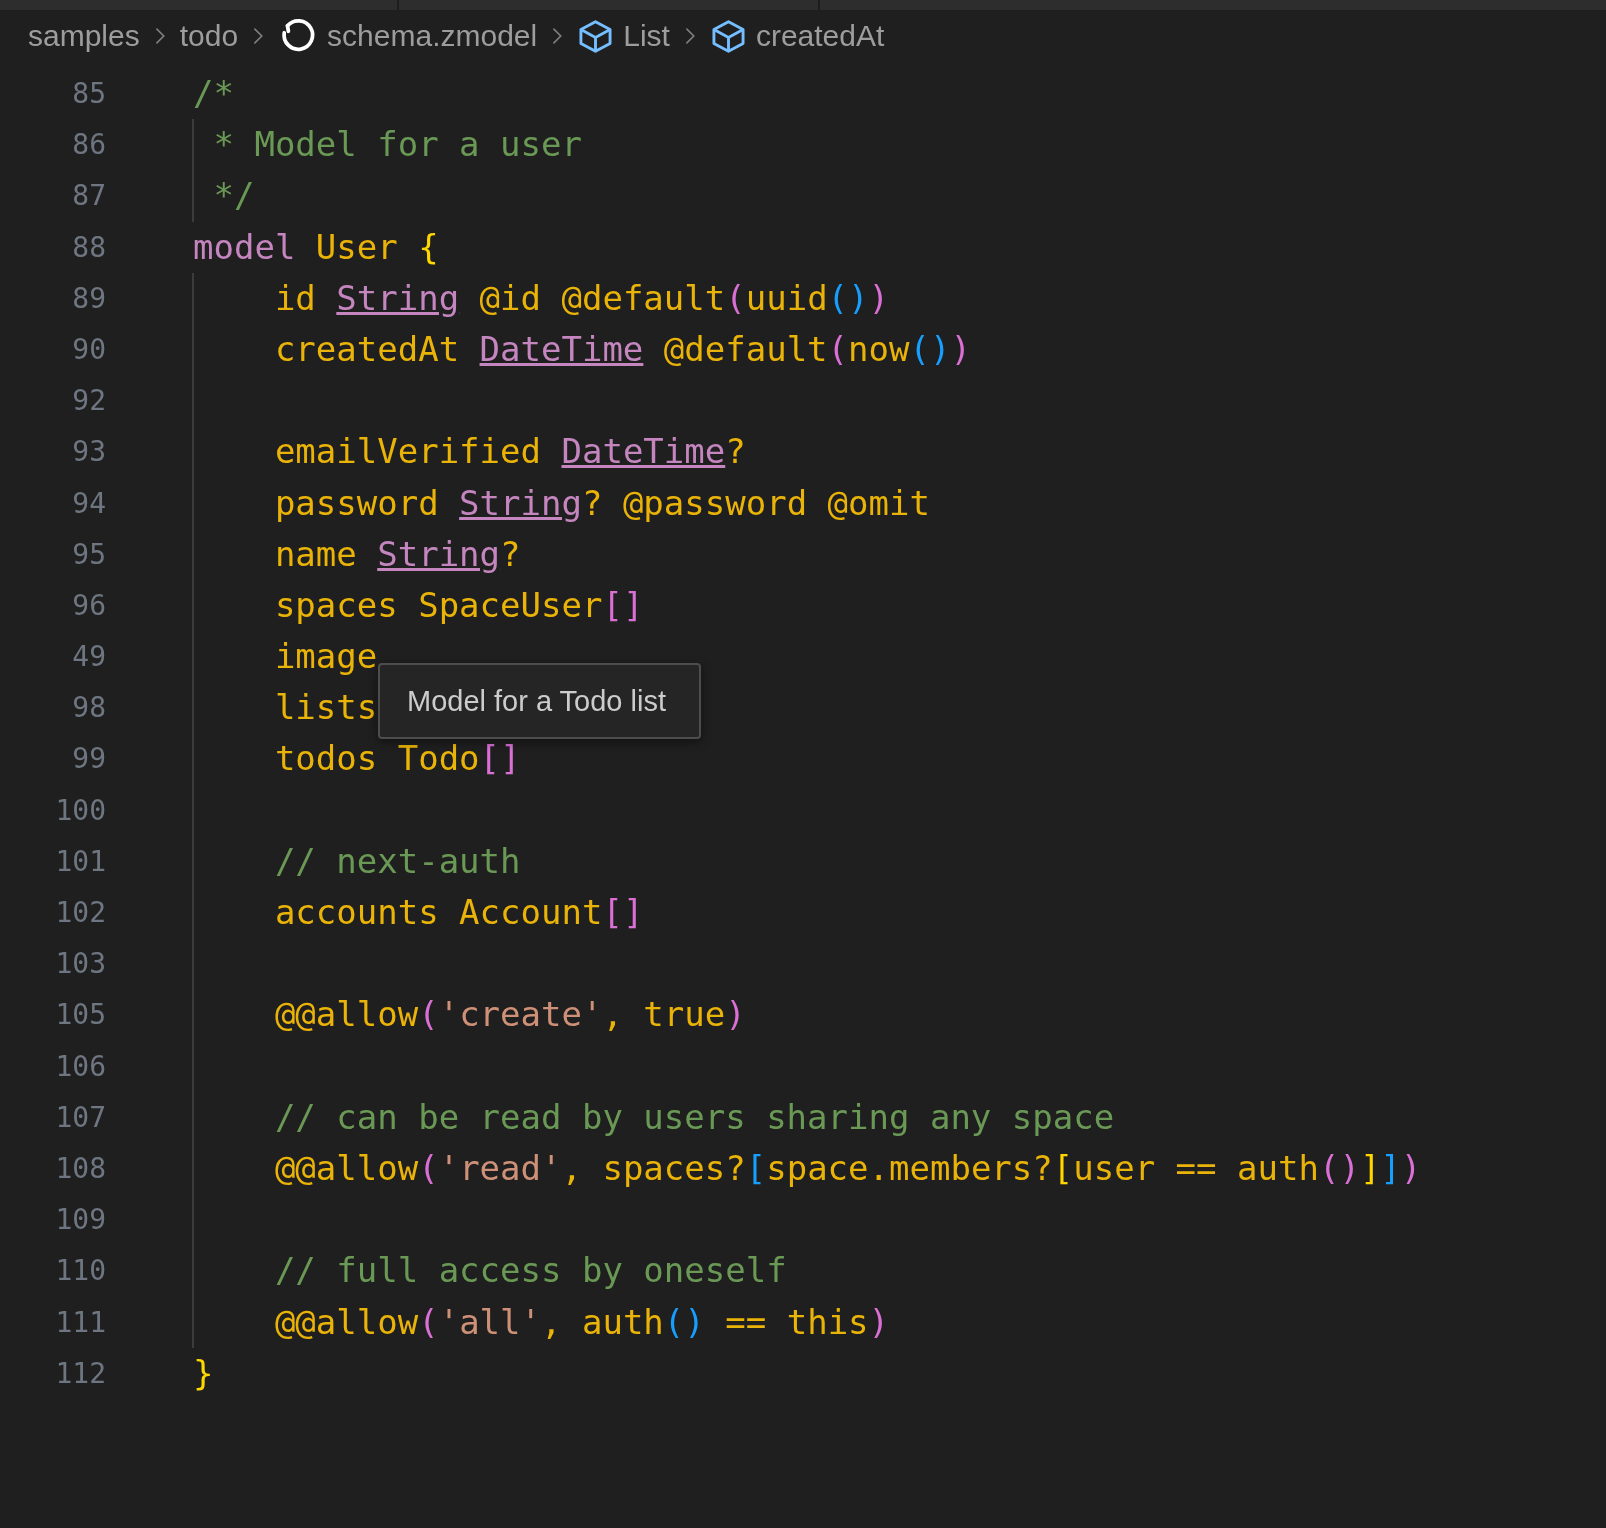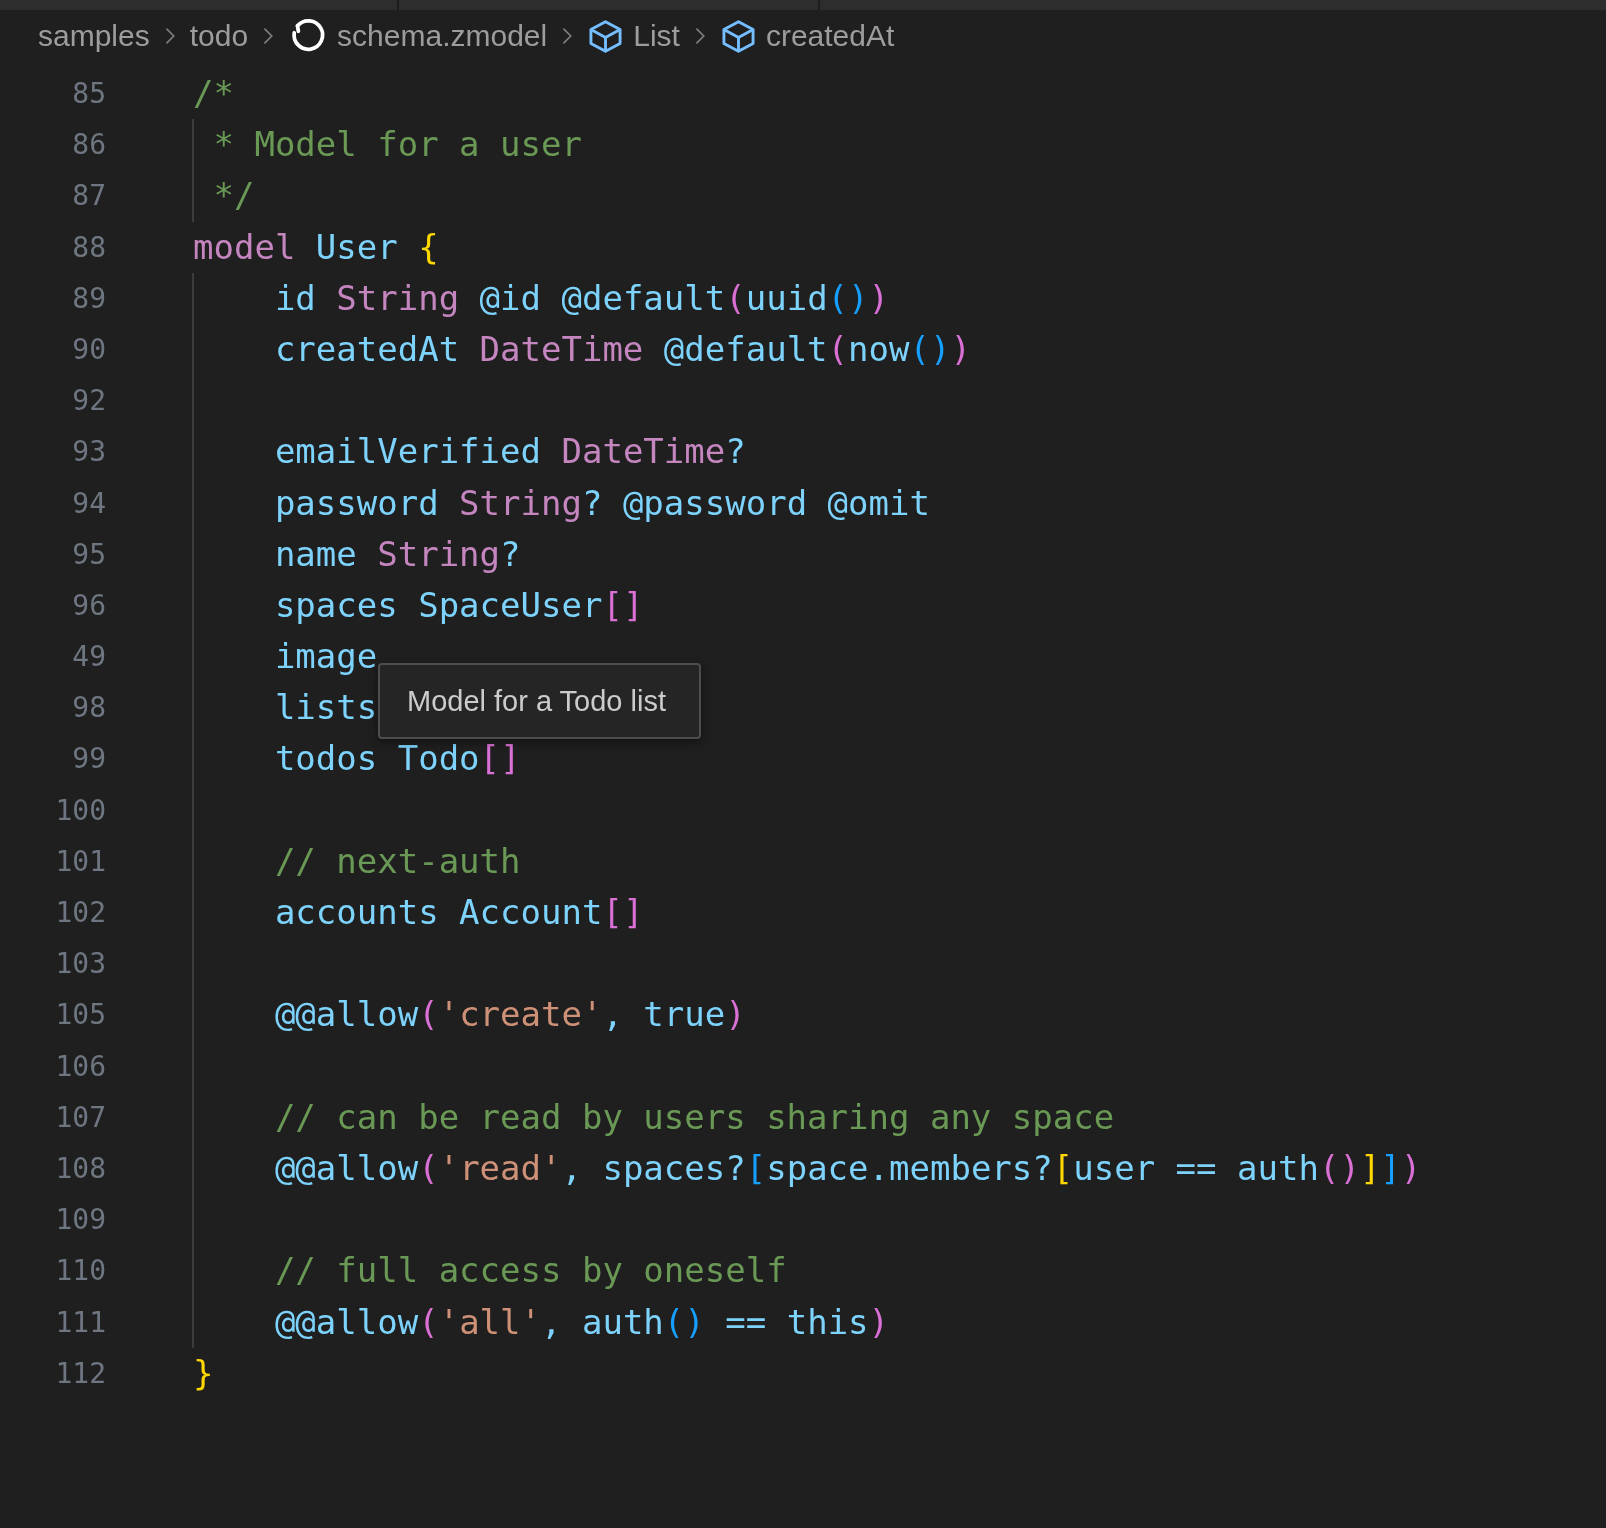--- a/index.html
+++ b/index.html
@@ -6,21 +6,21 @@
   html,body { width:1606px; height:1528px; overflow:hidden; background:#1f1f1f; }
   body { font-family:"Liberation Sans", sans-serif; position:relative; }
 
   
   .tabstrip { position:absolute; left:0; top:0; width:1606px; height:10px; background:#2d2d2d; }
   .tabstrip .divider { position:absolute; top:0; width:2px; height:10px; background:#1d1d1d; }
 
   
   .breadcrumbs {
     position:absolute; left:0; top:10px; width:1606px; height:52px;
-    background:#1f1f1f; display:flex; align-items:center; padding-left:38px;
+    background:#1f1f1f; display:flex; align-items:center; padding-left:28px;
     font-size:30px; color:#9d9d9d; white-space:nowrap;
   }
   .crumb-label { cursor:pointer; }
   .crumb-sep { display:flex; align-items:center; margin:0 10px; }
   .crumb-icon { display:flex; align-items:center; margin-right:9px; }
 
   
   .editor {
     position:absolute; left:0; top:62px; width:1606px; height:1466px;
     background:#1f1f1f; padding-top:6px;
@@ -28,24 +28,24 @@
   }
   .line { position:relative; height:51.2px; line-height:51.2px; }
   .num {
     position:absolute; left:0; top:0; width:86px; text-align:right;
     color:#6e7681; font-size:28px; line-height:51.2px;
     font-family:"DejaVu Sans Mono", monospace;
   }
   .code { position:absolute; left:173px; top:0; white-space:pre; color:#d6d6d6; }
   .guide { position:absolute; left:172px; top:0; bottom:0; width:2px; background:#3c3c3c; }
 
-  .tk-fg   { color:#7dd3fc; }
+  .tk-fg   { color:#eab308; }
   .tk-com  { color:#6A9955; }
   .tk-kw   { color:#C586C0; }
-  .tk-type { color:#C586C0; }
+  .tk-type { color:#C586C0;text-decoration:underline; }
   .tk-str  { color:#CE9178; }
   .tk-b1   { color:#FFD700; }
   .tk-b2   { color:#DA70D6; }
   .tk-b3   { color:#179FFF; }
   .word-hl { background:#263440; outline:3px solid #263440; }
 
   
   .hover-tooltip {
     position:absolute; z-index:10;
     background:#252526; border:2px solid #4d4d4d; border-radius:4px;

